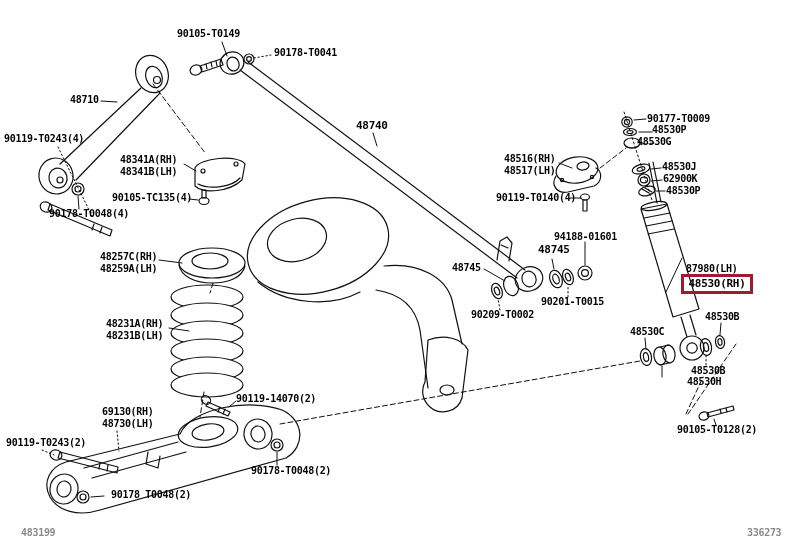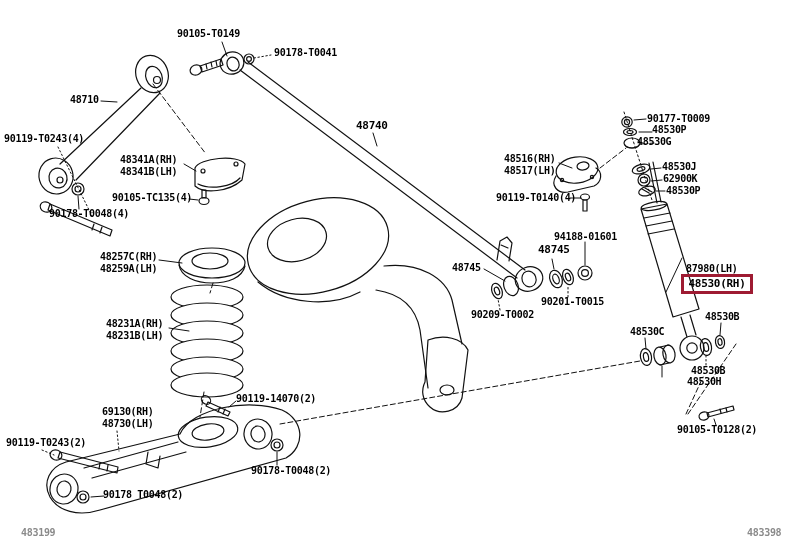--- a/index.html
+++ b/index.html
@@ -283,18 +283,18 @@
   <div class="lbl md" style="left:705px;top:312px">48530B</div>
   <div class="lbl md" style="left:630px;top:327px">48530C</div>
   <div class="lbl md" style="left:691px;top:366px">48530B</div>
   <div class="lbl md" style="left:687px;top:377px">48530H</div>
   <div class="lbl" style="left:677px;top:425px">90105-T0128(2)</div>
   <div class="lbl md" style="left:102px;top:407px">69130(RH)</div>
   <div class="lbl md" style="left:102px;top:419px">48730(LH)</div>
   <div class="lbl" style="left:236px;top:394px">90119-14070(2)</div>
   <div class="lbl" style="left:6px;top:438px">90119-T0243(2)</div>
   <div class="lbl" style="left:251px;top:466px">90178-T0048(2)</div>
-  <div class="lbl" style="left:103px;top:490px">90178 T0048(2)</div>
+  <div class="lbl" style="left:111px;top:490px">90178 T0048(2)</div>
 
   <div class="lbl fig" style="left:21px;top:528px">483199</div>
-  <div class="lbl fig" style="left:747px;top:528px">483398</div>
+  <div class="lbl fig" style="left:747px;top:528px">336273</div>
 
 </div>
 
 </body></html>

